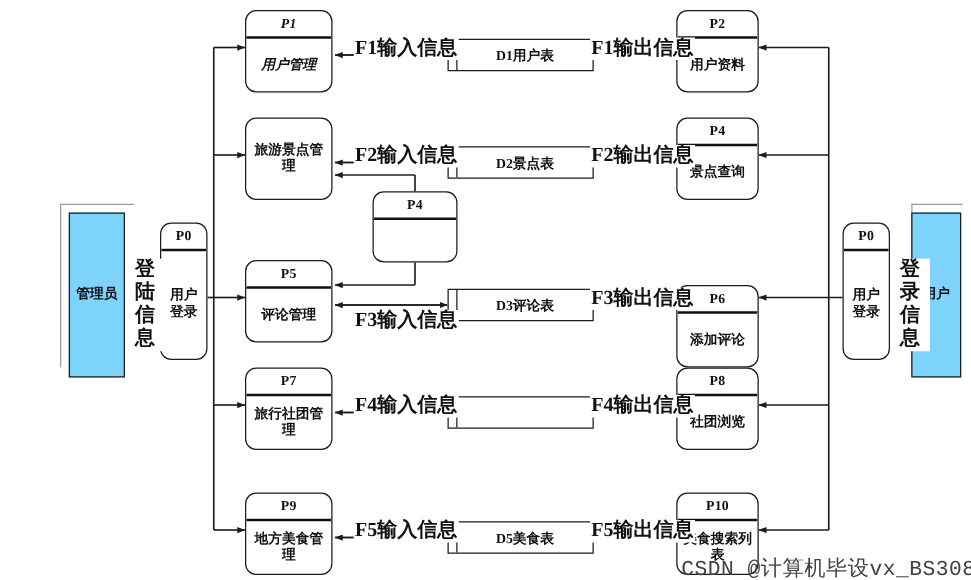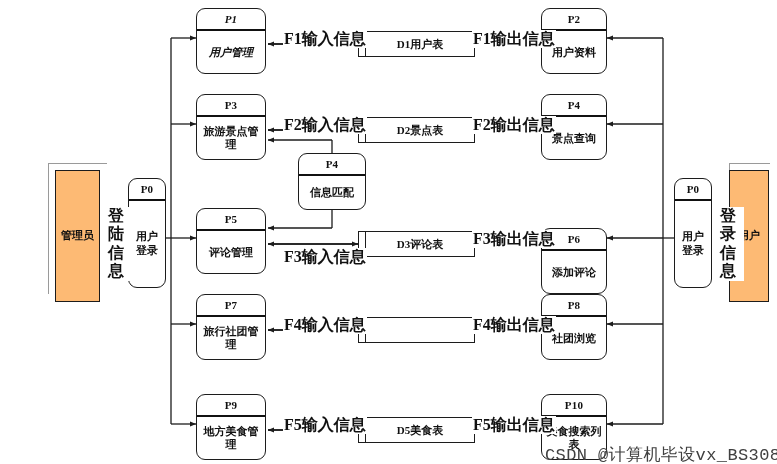--- a/index.html
+++ b/index.html
@@ -21,21 +21,21 @@
   
   .proc.vert .pbody{font-size:11px;line-height:1.25;}
 
   
   .store{position:absolute;box-sizing:border-box;border:1.2px solid #1c1c1c;background:#fff;
          display:flex;align-items:center;}
   .store .sbar{flex:0 0 6px;align-self:stretch;border-right:1.2px solid #1c1c1c;}
   .store .slabel{flex:1;text-align:center;font-size:11px;font-weight:bold;color:#111;}
 
   
-  .entity{position:absolute;box-sizing:border-box;border:1.2px solid #1c1c1c;background:#fdba74;
+  .entity{position:absolute;box-sizing:border-box;border:1.2px solid #1c1c1c;background:#7dd3fc;
           display:flex;align-items:center;justify-content:center;}
   .entity .elabel{font-size:11px;font-weight:bold;color:#111;text-align:center;line-height:1.2;}
   .eshadow{position:absolute;border-left:1.6px solid #9a9a9a;border-top:1.6px solid #9a9a9a;
            background:transparent;}
 
   
   .flab{position:absolute;font-size:16px;font-weight:bold;color:#111;background:#fff;
         padding:0 1px;white-space:nowrap;line-height:1.15;text-align:center;}
   .flab.stack{white-space:normal;width:30px;}
 
@@ -129,40 +129,38 @@
   <div class="proc vert" style="left:674px;top:178px;width:38px;height:110px;">
     <div class="pid">P0</div>
     <div class="pbody">用户<br>登录</div>
   </div>
 
   <div class="flab stack" style="left:100px;top:207px;">登陆<br>信息</div>
   <div class="flab stack" style="left:712px;top:207px;">登录<br>信息</div>
 
   <div class="proc" style="left:298px;top:153px;width:68px;height:57px;">
     <div class="pid">P4</div>
-    <div class="pbody">信息匹配</div>
   </div>
 
   <div class="proc" style="left:196px;top:8px;width:70px;height:66px;font-style:italic;">
     <div class="pid">P1</div>
     <div class="pbody">用户管理</div>
   </div>
   <div class="store" style="left:358px;top:31px;width:117px;height:26px;">
     <span class="sbar"></span>
     <span class="slabel">D1用户表</span>
   </div>
   <div class="proc" style="left:541px;top:8px;width:66px;height:66px;">
     <div class="pid">P2</div>
     <div class="pbody">用户资料</div>
   </div>
   <div class="flab" style="left:283px;top:30px;">F1输入信息</div>
   <div class="flab" style="left:472px;top:30px;">F1输出信息</div>
 
   <div class="proc" style="left:196px;top:94px;width:70px;height:66px;">
-    <div class="pid">P3</div>
     <div class="pbody">旅游景点管理</div>
   </div>
   <div class="store" style="left:358px;top:117px;width:117px;height:26px;">
     <span class="sbar"></span>
     <span class="slabel">D2景点表</span>
   </div>
   <div class="proc" style="left:541px;top:94px;width:66px;height:66px;">
     <div class="pid">P4</div>
     <div class="pbody">景点查询</div>
   </div>

